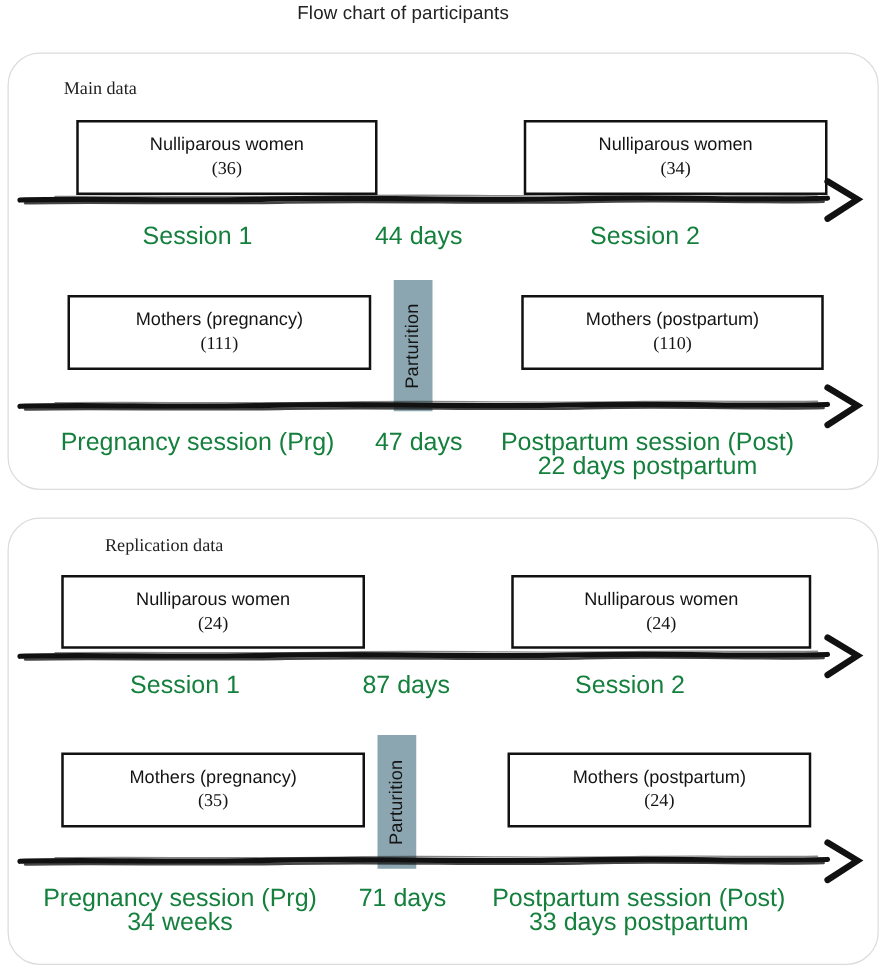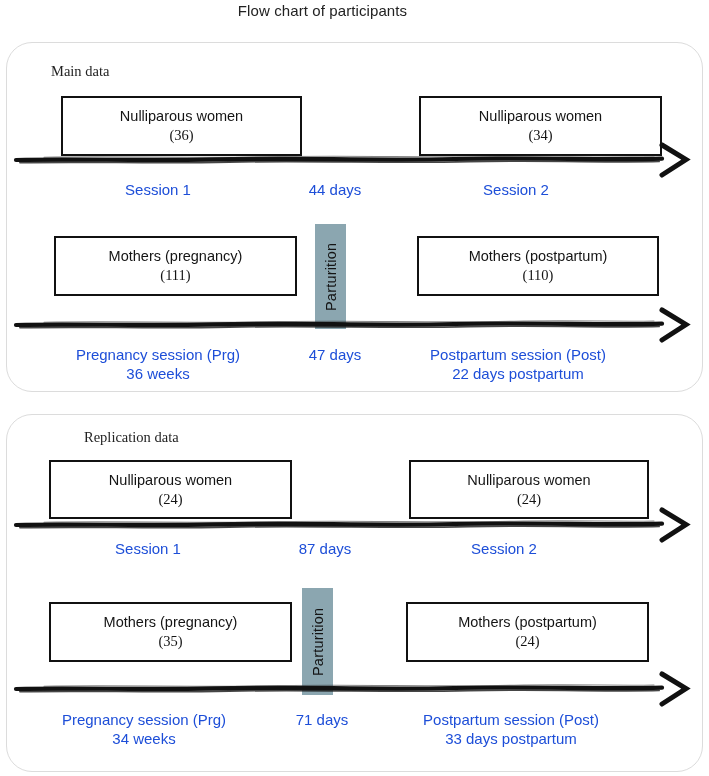--- a/index.html
+++ b/index.html
@@ -113,23 +113,23 @@
   }
   #timeline-main-1 { top: 143px; }
   #timeline-main-2 { top: 308px; }
   #timeline-rep-1  { top: 508px; }
   #timeline-rep-2  { top: 672px; }
   .timeline svg { display: block; width: 100%; height: 100%; overflow: visible; }
 
   
   .caption {
     position: absolute;
-    font-size: 15px;
+    font-size: 20px;
     line-height: 19px;
-    color: #1d4ed8;
+    color: #15803d;
     text-align: center;
     white-space: nowrap;
   }
   .caption .sub { display: block; }
 
   
   #cap-m1-a { left: 80px;  top: 180px; width: 156px; }
   #cap-m1-b { left: 282px; top: 180px; width: 106px; }
   #cap-m1-c { left: 440px; top: 180px; width: 152px; }
   
@@ -195,21 +195,20 @@
   <svg viewBox="0 0 681 34" preserveAspectRatio="none">
     <path d="M2,17 C60,15.4 130,18.2 200,16.3 C280,14.4 360,18.0 440,16.0 C520,14.2 590,17.4 648,15.6" stroke="#111111" stroke-width="4.2" fill="none" stroke-linecap="round"></path>
     <path d="M6,19.6 C70,18.2 140,20.6 215,19.0 C300,17.4 380,20.4 455,18.6 C530,17.0 600,19.8 645,18.4" stroke="#181818" stroke-width="1.9" fill="none" stroke-linecap="round" opacity="0.8"></path>
     <path d="M30,14.2 C110,13.0 190,15.4 265,13.6 C345,12.2 420,14.8 500,13.2 C560,12.2 610,13.8 640,13.0" stroke="#222222" stroke-width="1.1" fill="none" stroke-linecap="round" opacity="0.55"></path>
     <path d="M648,2 L672,16.5 L648,32" stroke="#111111" stroke-width="5" fill="none" stroke-linecap="round" stroke-linejoin="miter"></path>
   </svg>
 </div>
 
 <div class="caption" id="cap-m2-a">
   <span>Pregnancy session (Prg)</span>
-  <span class="sub">36 weeks</span>
 </div>
 <div class="caption" id="cap-m2-b">
   <span>47 days</span>
 </div>
 <div class="caption" id="cap-m2-c">
   <span>Postpartum session (Post)</span>
   <span class="sub">22 days postpartum</span>
 </div>
 
 <div class="panel" id="panel-replication"></div>

